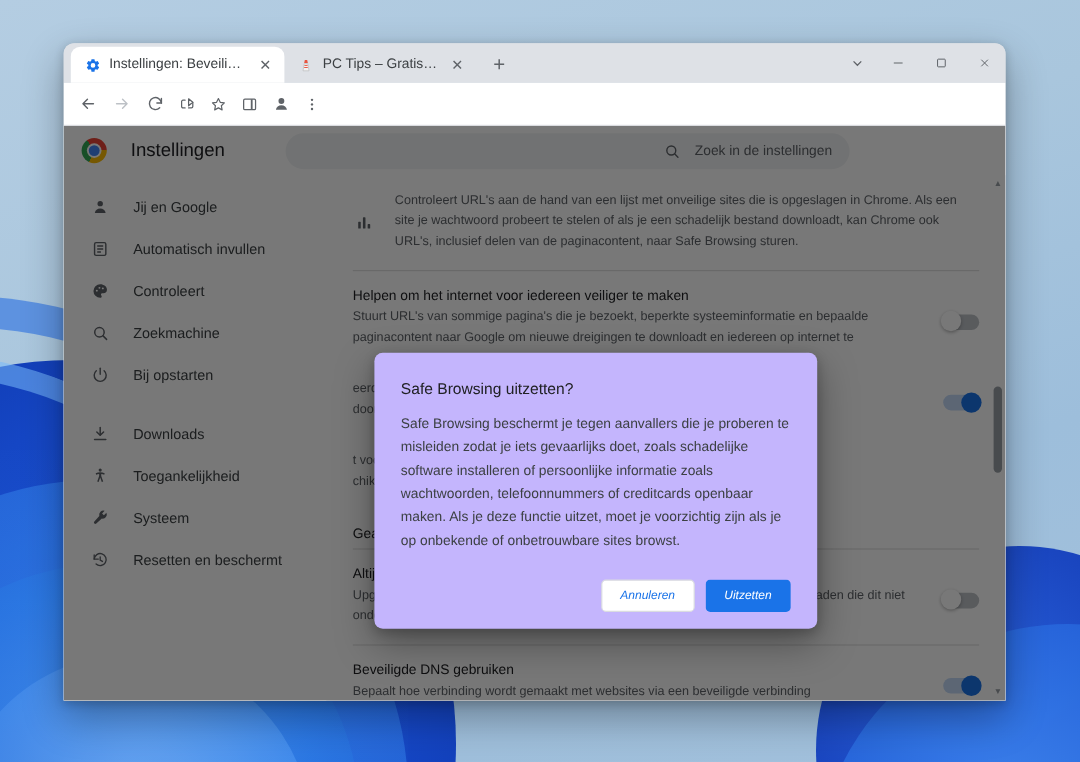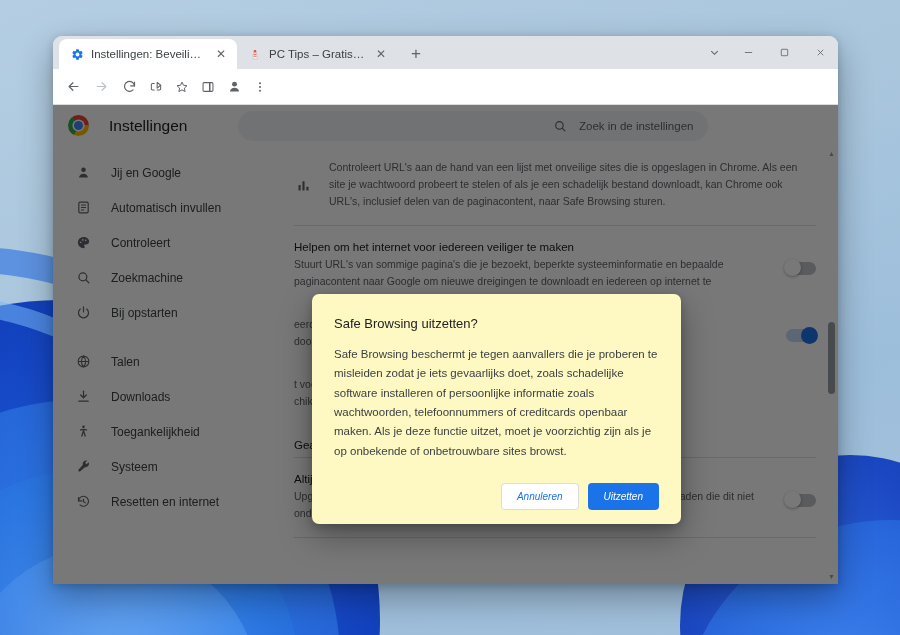--- a/index.html
+++ b/index.html
@@ -146,21 +146,21 @@
   .scrollbar { position:absolute; right:3px; top:4px; width:7px; bottom:4px; }
   .scroll-thumb { position:absolute; left:0; width:7px; border-radius:4px; background:#9aa0a6; }
   .scroll-arrow { position:absolute; left:0; width:7px; color:#9aa0a6; font-size:7px; text-align:center;}
 
   
   #dim { position:absolute; inset:0; background:rgba(0,0,0,.53); z-index:40; }
 
   
   #dialog {
     position:absolute; left:259px; top:258px; width:369px;
-    background:#fef9c3; border-radius:7px; z-index:50;
+    background:#c4b5fd; border-radius:7px; z-index:50;
     box-shadow:0 12px 32px rgba(0,0,0,.34), 0 3px 10px rgba(0,0,0,.2);
     padding:22px 22px 14px 22px;
   }
   .dlg-title { font-size:13px; color:#202124; margin-bottom:14px; }
   .dlg-body { font-size:11.5px; color:#3c4043; line-height:1.68; }
   .dlg-actions { display:flex; justify-content:flex-end; gap:9px; margin-top:22px; }
   .btn { height:27px; padding:0 15px; border-radius:4px; font-size:10px; display:flex;
          align-items:center; justify-content:center; border:1px solid transparent;font-style:italic; }
   .btn-secondary { color:#1a73e8; border-color:#dadce0; background:#fff; }
   .btn-primary { color:#fff; background:#1a73e8; }
@@ -354,29 +354,20 @@
             <svg width="15" height="15" viewBox="0 0 24 24" fill="none" stroke="currentColor" stroke-width="1.9" stroke-linecap="round">
                 <path d="M12 3v8"></path>
                 <path d="M6.8 6.4a8 8 0 1010.4 0"></path>
               </svg>
           </span>
           <span>Bij opstarten</span>
         </div>
 
         <div class="nav-gap"></div>
 
-        <div class="nav-item">
-          <span class="ni-icon">
-            <svg width="15" height="15" viewBox="0 0 24 24" fill="none" stroke="currentColor" stroke-width="1.8">
-                <circle cx="12" cy="12" r="8.6"></circle>
-                <path d="M3.4 12h17.2M12 3.4c2.4 2.6 3.4 5.5 3.4 8.6s-1 6-3.4 8.6c-2.4-2.6-3.4-5.5-3.4-8.6s1-6 3.4-8.6z"></path>
-              </svg>
-          </span>
-          <span>Talen</span>
-        </div>
 
         <div class="nav-item">
           <span class="ni-icon">
             <svg width="15" height="15" viewBox="0 0 24 24" fill="none" stroke="currentColor" stroke-width="2" stroke-linecap="round" stroke-linejoin="round">
                 <path d="M12 3.5v10"></path>
                 <path d="M7.5 9.5l4.5 4.5 4.5-4.5"></path>
                 <path d="M4.5 19.5h15"></path>
               </svg>
           </span>
           <span>Downloads</span>
@@ -402,21 +393,21 @@
         </div>
 
         <div class="nav-item">
           <span class="ni-icon">
             <svg width="15" height="15" viewBox="0 0 24 24" fill="none" stroke="currentColor" stroke-width="1.8" stroke-linecap="round">
                 <path d="M4 11a8 8 0 112.5 6.5"></path>
                 <path d="M4 5.5V11h5.5"></path>
                 <path d="M12 8v4.4l3 1.8"></path>
               </svg>
           </span>
-          <span>Resetten en internet</span>
+          <span>Resetten en beschermt</span>
         </div>
 
       </div>
 
       <div class="content">
 
         <div class="row">
           <div class="row-icon">
             <svg width="15" height="15" viewBox="0 0 24 24" fill="currentColor">
                 <rect x="4" y="11" width="3.4" height="9" rx=".8"></rect>
@@ -460,20 +451,27 @@
         <div class="row">
           <div class="row-main">
             <div class="row-title">Altijd beveiligde verbindingen gebruiken</div>
             <div class="row-sub">Upgrade navigaties naar HTTPS en krijg een waarschuwing als er sites worden geladen die dit niet ondersteunen</div>
           </div>
           <div class="toggle off"></div>
         </div>
 
         <div class="divider"></div>
 
+        <div class="row">
+          <div class="row-main">
+            <div class="row-title">Beveiligde DNS gebruiken</div>
+            <div class="row-sub">Bepaalt hoe verbinding wordt gemaakt met websites via een beveiligde verbinding</div>
+          </div>
+          <div class="toggle on"></div>
+        </div>
 
         <div class="scrollbar">
           <div class="scroll-arrow" style="top:0">▲</div>
           <div class="scroll-thumb" style="top:172px;height:72px;"></div>
           <div class="scroll-arrow" style="bottom:0">▼</div>
         </div>
       </div>
     </div>
 
     <div id="dim"></div>

